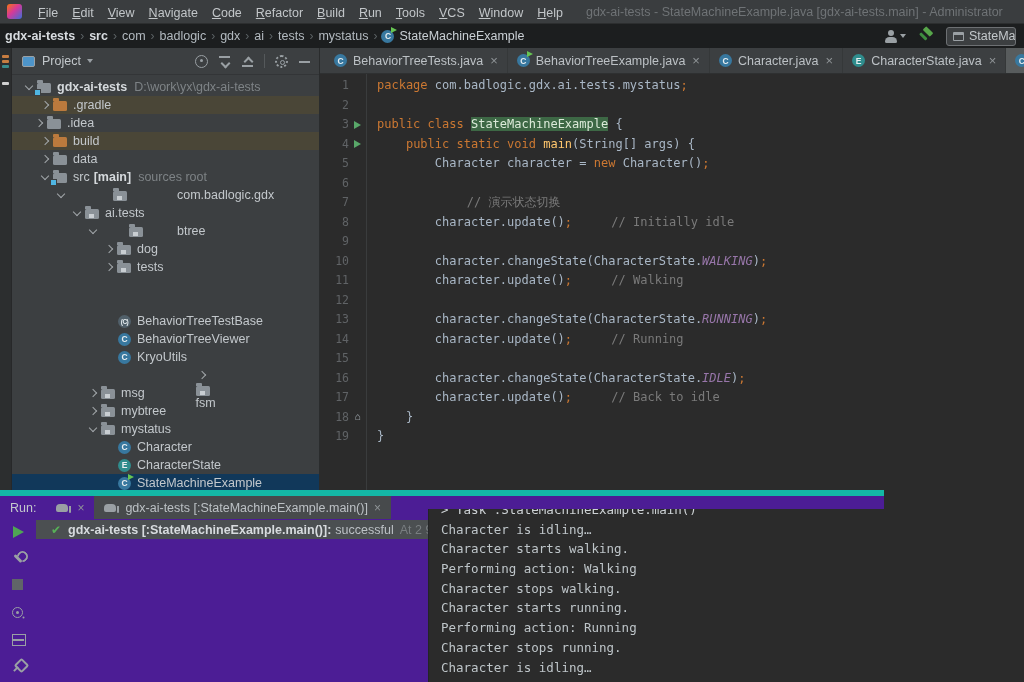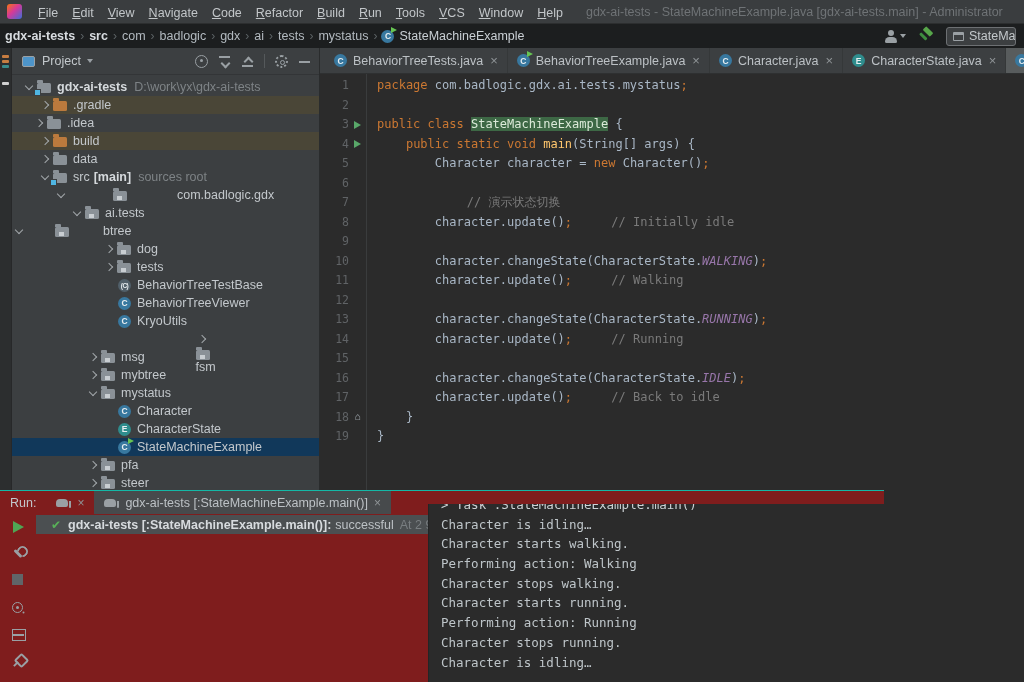--- a/index.html
+++ b/index.html
@@ -125,21 +125,21 @@
   .ctext { white-space:pre; padding-left:11px; color:#a9b7c6; }
   .tok-kw { color:#cc7832; }
   .tok-fn { color:#ffc66d; }
   .tok-cmt { color:#7a7a7a;margin-left:32px; }
   .tok-const { color:#9876aa; font-style:italic; }
   .tok-semi { color:#cc7832; }
   .tok-hl { background:#3d6845; color:#dcead9; }
 
   
   #runpanel { position:absolute; top:490px; left:0; width:884px; height:192px;
-    background:#7f1d1d; border-top:1px solid #14b8a6; }
+    background:#4c1d95; border-top:6px solid #14b8a6; }
   #runheader { height:23px; display:flex; align-items:stretch; font-size:12.5px; color:#bcc1c5; }
   #runlabel { display:flex; align-items:center; padding:0 10px; color:#c3c8cc; }
   .rtab { display:flex; align-items:center; gap:6px; padding:0 10px; white-space:nowrap; }
   .rtab.active { background:#474a4c; }
   .rtab .close { color:#8f9497; font-size:12px; }
   .eleph { width:15px; height:12px; position:relative; flex:none; }
   .eleph::before { content:""; position:absolute; left:0; top:2px; width:12px; height:8px;
     background:#9aa0a4; border-radius:4px 4px 2px 2px; }
   .eleph::after { content:""; position:absolute; right:0; top:4px; width:2.5px; height:7px;
     background:#9aa0a4; border-radius:0 0 2px 2px; }
@@ -267,36 +267,36 @@
         <div class="trow" style="padding-left: 42px; gap: 44px;">
           <span class="chev open"></span>
           <span class="folder pkg"></span>
           <span class="tlabel">com.badlogic.gdx</span>
         </div>
         <div class="trow" style="padding-left: 58px;">
           <span class="chev open"></span>
           <span class="folder pkg"></span>
           <span class="tlabel">ai.tests</span>
         </div>
-        <div class="trow" style=" gap: 28px;">
+        <div class="trow" style="padding-left: 74px; gap: 28px;">
           <span class="chev open"></span>
           <span class="folder pkg"></span>
           <span class="tlabel">btree</span>
         </div>
         <div class="trow" style="padding-left: 90px;">
           <span class="chev closed"></span>
           <span class="folder pkg"></span>
           <span class="tlabel">dog</span>
         </div>
         <div class="trow" style="padding-left: 90px;">
           <span class="chev closed"></span>
           <span class="folder pkg"></span>
           <span class="tlabel">tests</span>
         </div>
-        <div class="trow" style="padding-left: 90px;">
+        <div class="trow" style="padding-left: 90px; margin-top: 36px;">
           <span class="chev" style="visibility: hidden;"></span>
           <span class="circ abs">(C)</span>
           <span class="tlabel">BehaviorTreeTestBase</span>
         </div>
         <div class="trow" style="padding-left: 90px;">
           <span class="chev" style="visibility: hidden;"></span>
           <span class="circ cls">C</span>
           <span class="tlabel">BehaviorTreeViewer</span>
         </div>
         <div class="trow" style="padding-left: 90px;">

